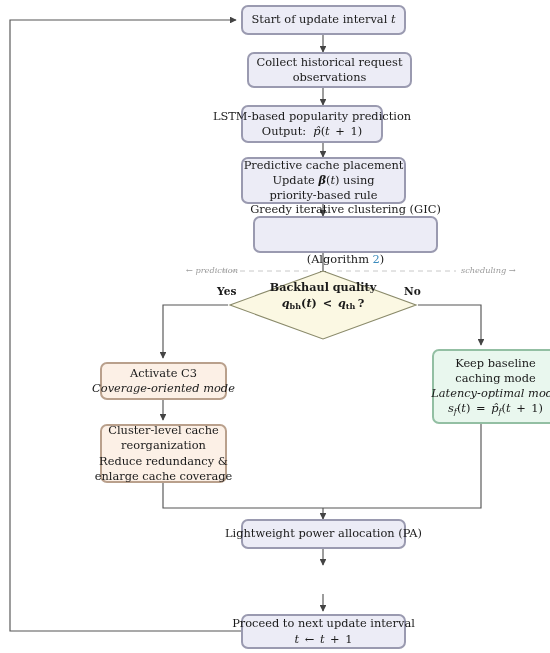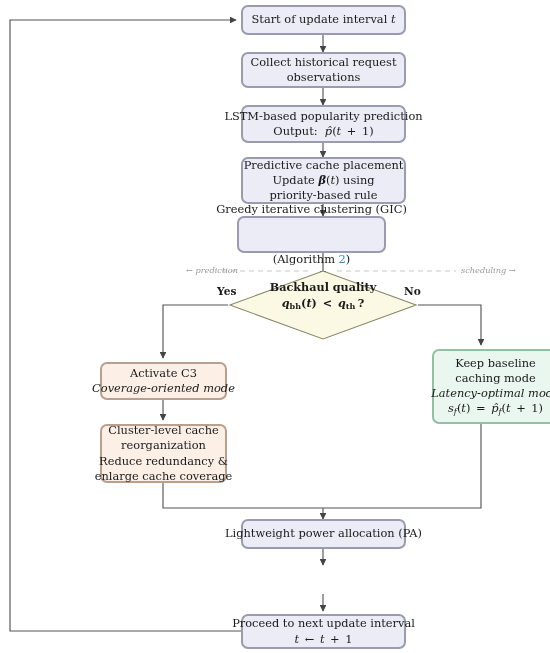--- a/index.html
+++ b/index.html
@@ -145,37 +145,37 @@
       <path d="M 323 594 L 323 611" marker-end="url(#arrow)"></path>
 
       <path d="M 241 631 L 10 631 L 10 20 L 236 20" marker-end="url(#arrow)"></path>
     </g>
   </svg>
 
   <div class="node proc" style="left:241px; top:5px; width:165px; height:30px;">
     <span class="ln">Start of update interval <span class="mathv">t</span></span>
   </div>
 
-  <div class="node proc" style="left:241px; top:52px; width:165px; height:36px;">
+  <div class="node proc" style="left:247px; top:52px; width:165px; height:36px;">
     <span class="ln">Collect historical request</span>
     <span class="ln">observations</span>
   </div>
 
-  <div class="node proc" style="left:241px; top:105px; width:165px; height:38px;">
+  <div class="node proc" style="left:241px; top:105px; width:142px; height:38px;">
     <span class="ln">LSTM-based popularity prediction</span>
     <span class="ln">Output:&nbsp; <span class="mathv">p̂</span>(<span class="mathv">t</span> <span class="op">+</span> 1)</span>
   </div>
 
   <div class="node proc" style="left:241px; top:157px; width:165px; height:47px;">
     <span class="ln">Predictive cache placement</span>
     <span class="ln">Update <span class="mathv" style="font-weight:bold;">β</span>(<span class="mathv">t</span>) using</span>
     <span class="ln">priority-based rule</span>
   </div>
 
-  <div class="node proc" style="left:237px; top:216px; width:149px; height:37px;gap:34px;">
+  <div class="node proc" style="left:253px; top:216px; width:185px; height:37px;gap:34px;">
     <span class="ln">Greedy iterative clustering (GIC)</span>
     <span class="ln">(Algorithm <span class="lnk">2</span>)</span>
   </div>
 
   <div class="phase-label" style="left:186px; top:265px;">← prediction</div>
   <div class="phase-label" style="left:461px; top:265px;">scheduling →</div>
 
   <div class="diamond-wrap" style="left:228px; top:269px;">
     <svg viewBox="0 0 190 72" xmlns="http://www.w3.org/2000/svg">
       <polygon points="95,2 188,36 95,70 2,36" fill="#fbf8e3" stroke="#8a8a6a" stroke-width="1.15"></polygon>

